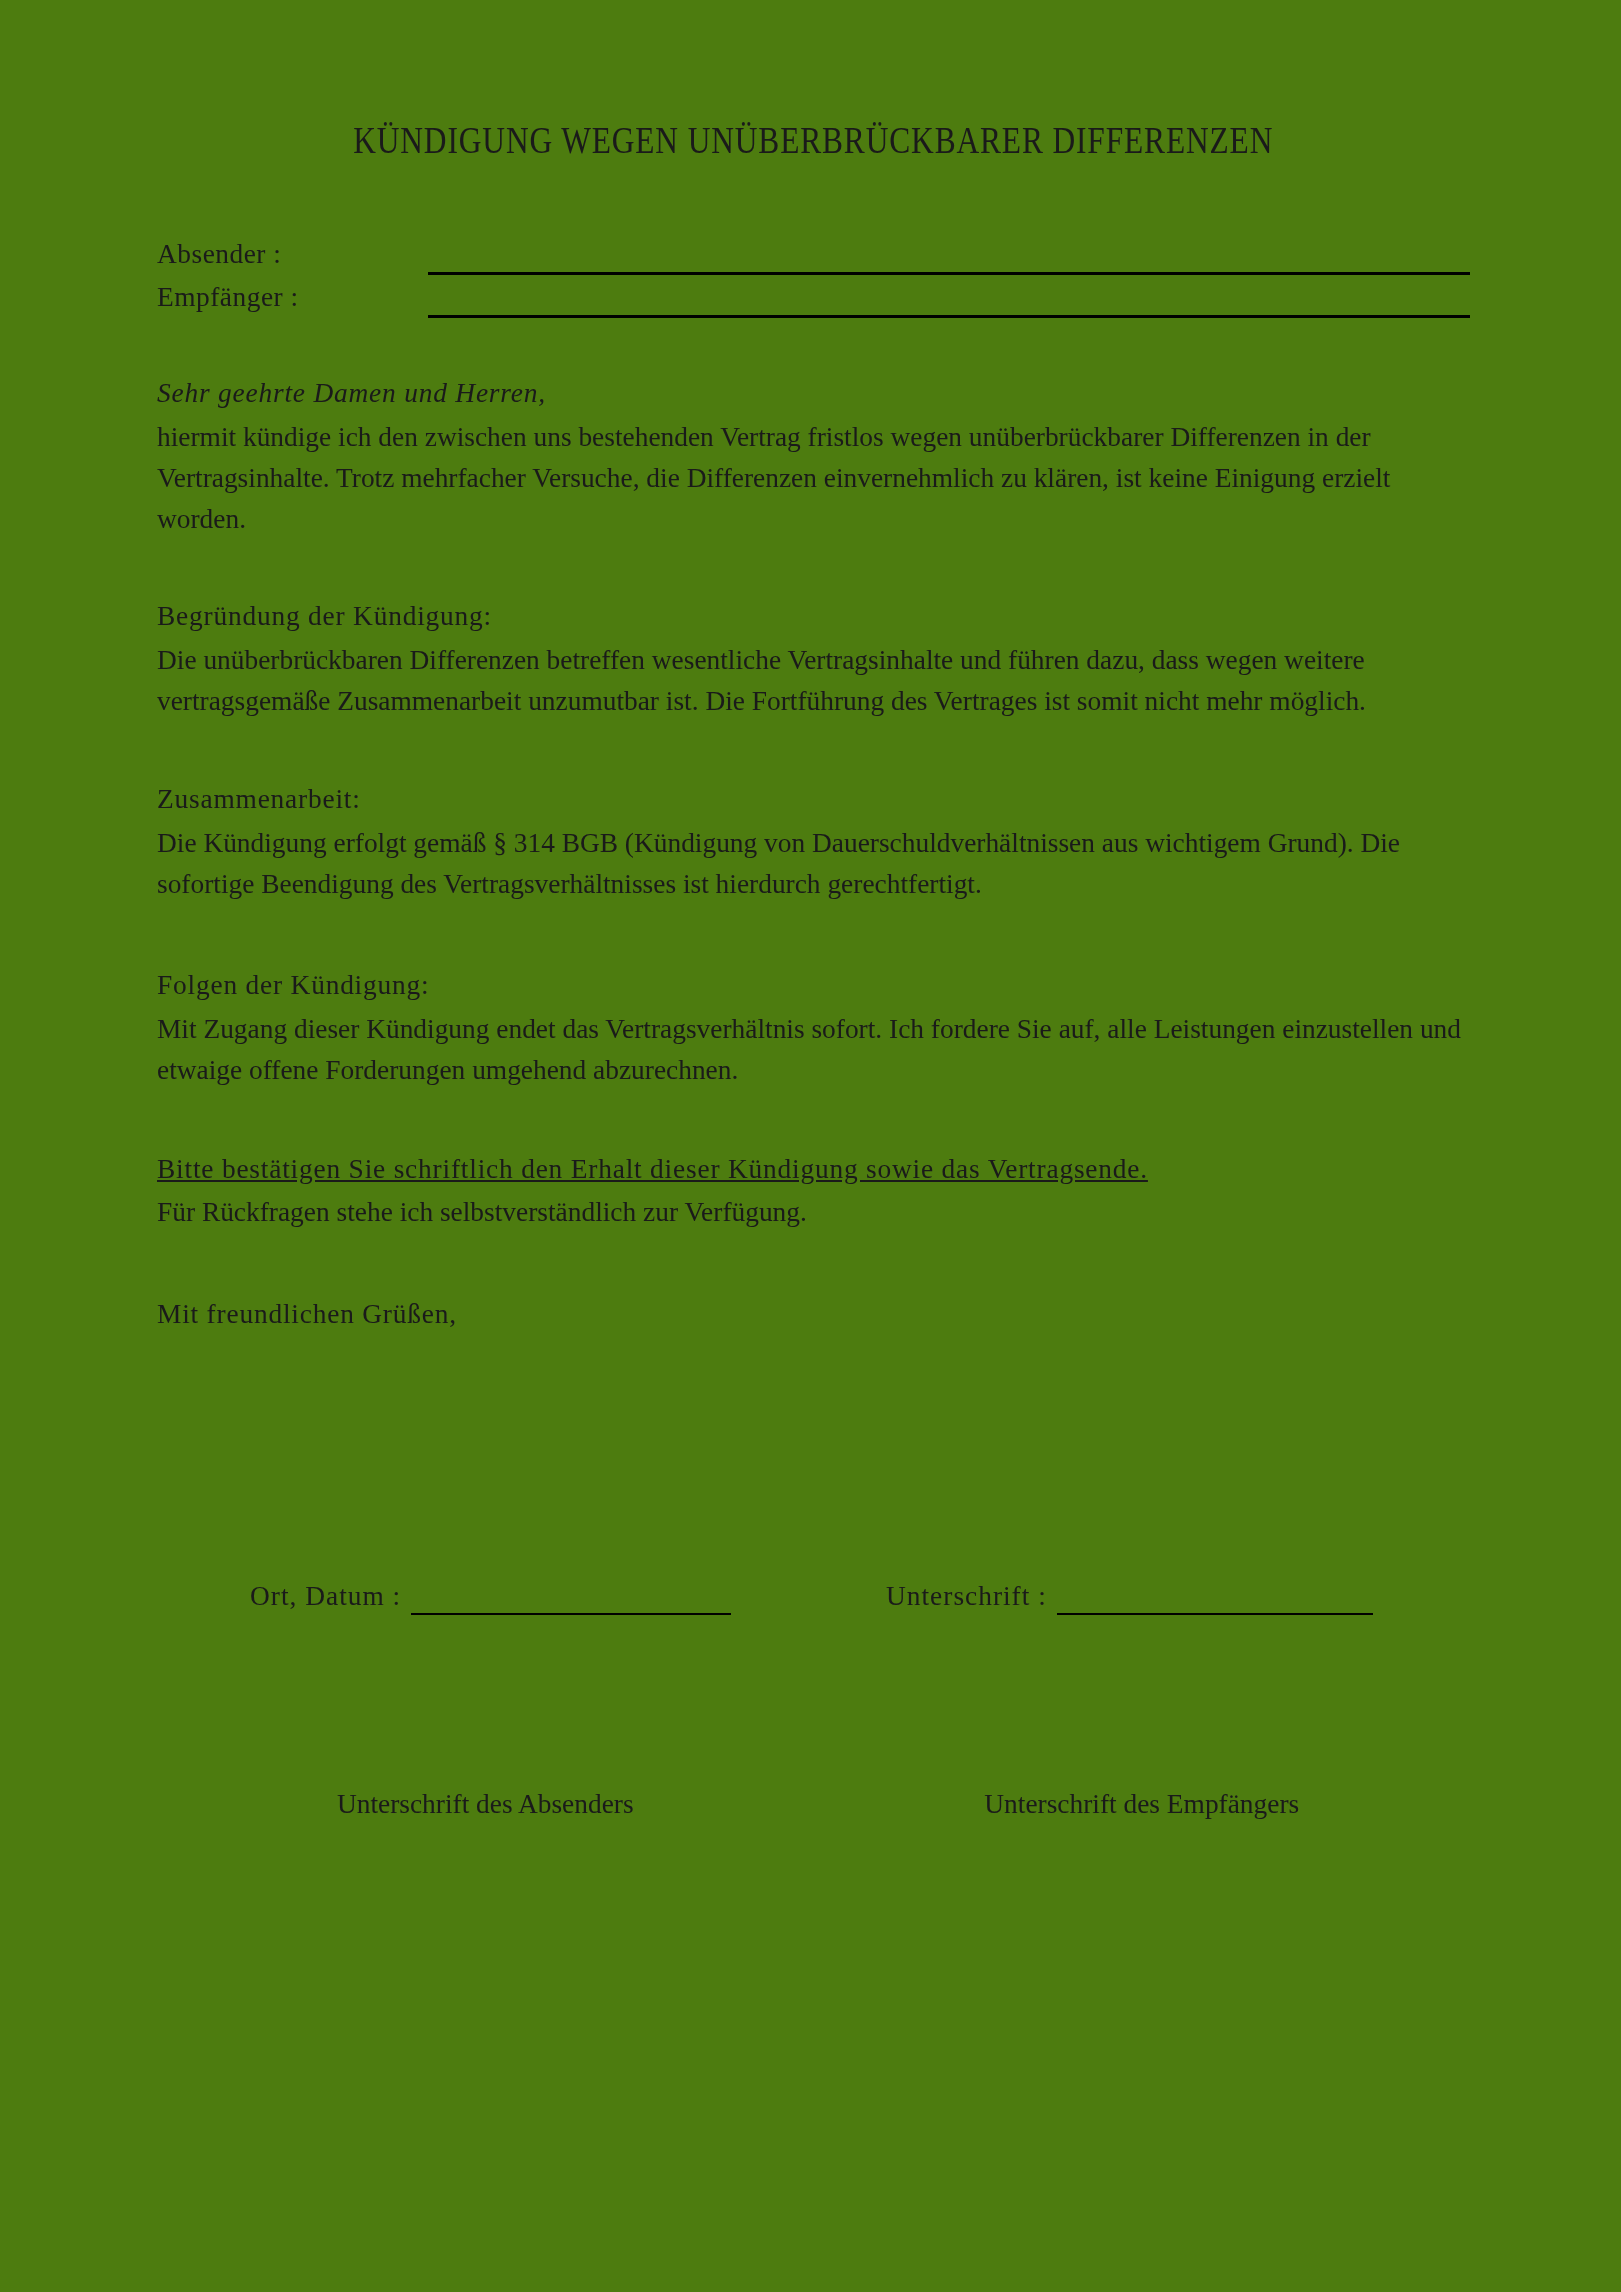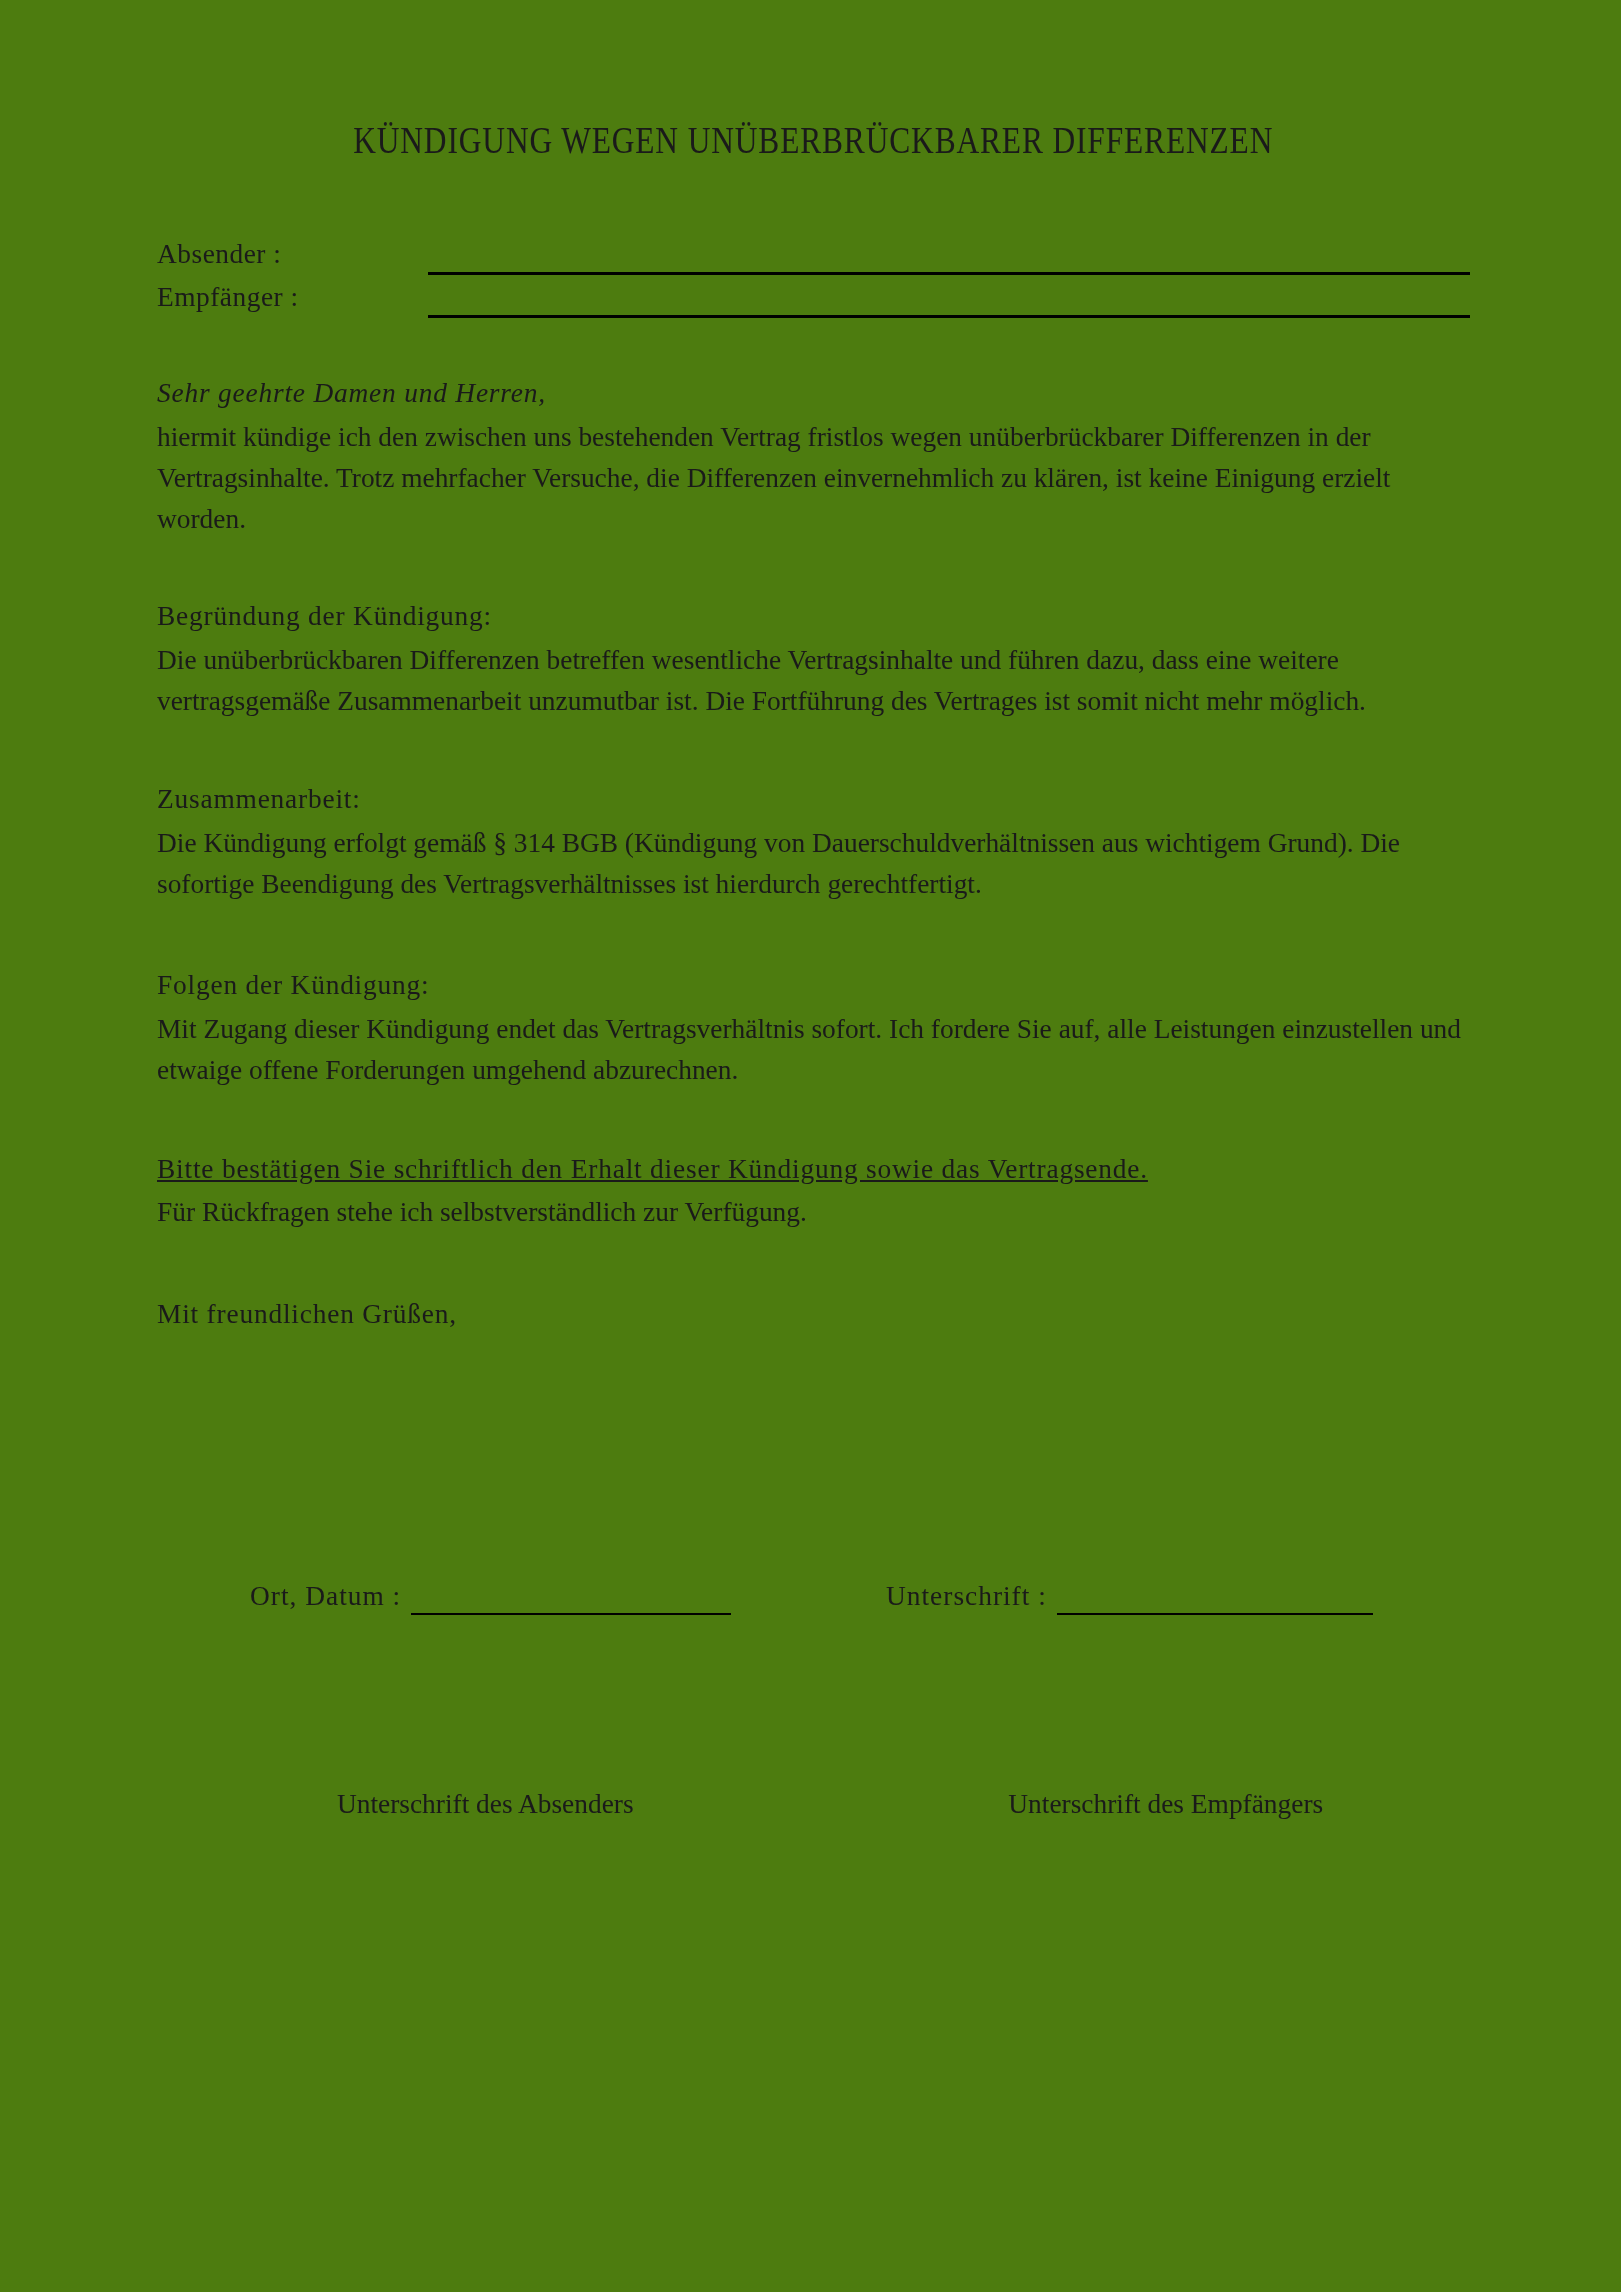--- a/index.html
+++ b/index.html
@@ -69,21 +69,20 @@
     border-bottom: 2.9px solid #000000;
     vertical-align: -9.8px;
     margin-left: 9.8px;
   }
   .sig-line.place-date { width: 320px; }
   .sig-line.signature  { width: 316px; margin-left: 9.8px; }
   .sig-gap { display: inline-block; width: 155px; }
   .captions {
     margin-top: 167px;
     display: flex;
-    gap: 24px;
   }
   .caption {
     flex: 0 0 50%;
     text-align: center;
   }
 </style>
 </head>
 <body>
 
 <div class="page">
@@ -100,21 +99,21 @@
   <div class="field-row">
     <span class="field-label">Empfänger :</span>
     <span class="field-line"></span>
   </div>
 
   <p class="salutation">Sehr geehrte Damen und Herren,</p>
 
   <p class="para">hiermit kündige ich den zwischen uns bestehenden Vertrag fristlos wegen unüberbrückbarer Differenzen in der Vertragsinhalte. Trotz mehrfacher Versuche, die Differenzen einvernehmlich zu klären, ist keine Einigung erzielt worden.</p>
 
   <p class="sec-heading mt-sec1">Begründung der Kündigung:</p>
-  <p class="para">Die unüberbrückbaren Differenzen betreffen wesentliche Vertragsinhalte und führen dazu, dass eine weitere vertragsgemäße Zusammenarbeit unzumutbar ist. Die Fortführung des Vertrages ist somit nicht mehr möglich.</p>
+  <p class="para">Die unüberbrückbaren Differenzen betreffen wesentliche Vertragsinhalte und führen dazu, dass wegen weitere vertragsgemäße Zusammenarbeit unzumutbar ist. Die Fortführung des Vertrages ist somit nicht mehr möglich.</p>
 
   <p class="sec-heading mt-sec2">Zusammenarbeit:</p>
   <p class="para">Die Kündigung erfolgt gemäß § 314 BGB (Kündigung von Dauerschuldverhältnissen aus wichtigem Grund). Die sofortige Beendigung des Vertragsverhältnisses ist hierdurch gerechtfertigt.</p>
 
   <p class="sec-heading mt-sec3">Folgen der Kündigung:</p>
   <p class="para">Mit Zugang dieser Kündigung endet das Vertragsverhältnis sofort. Ich fordere Sie auf, alle Leistungen einzustellen und etwaige offene Forderungen umgehend abzurechnen.</p>
 
   <p class="mt-request sec-heading">Bitte bestätigen Sie schriftlich den Erhalt dieser Kündigung sowie das Vertragsende.</p>
 
   <p class="mt-avail">Für Rückfragen stehe ich selbstverständlich zur Verfügung.</p>

